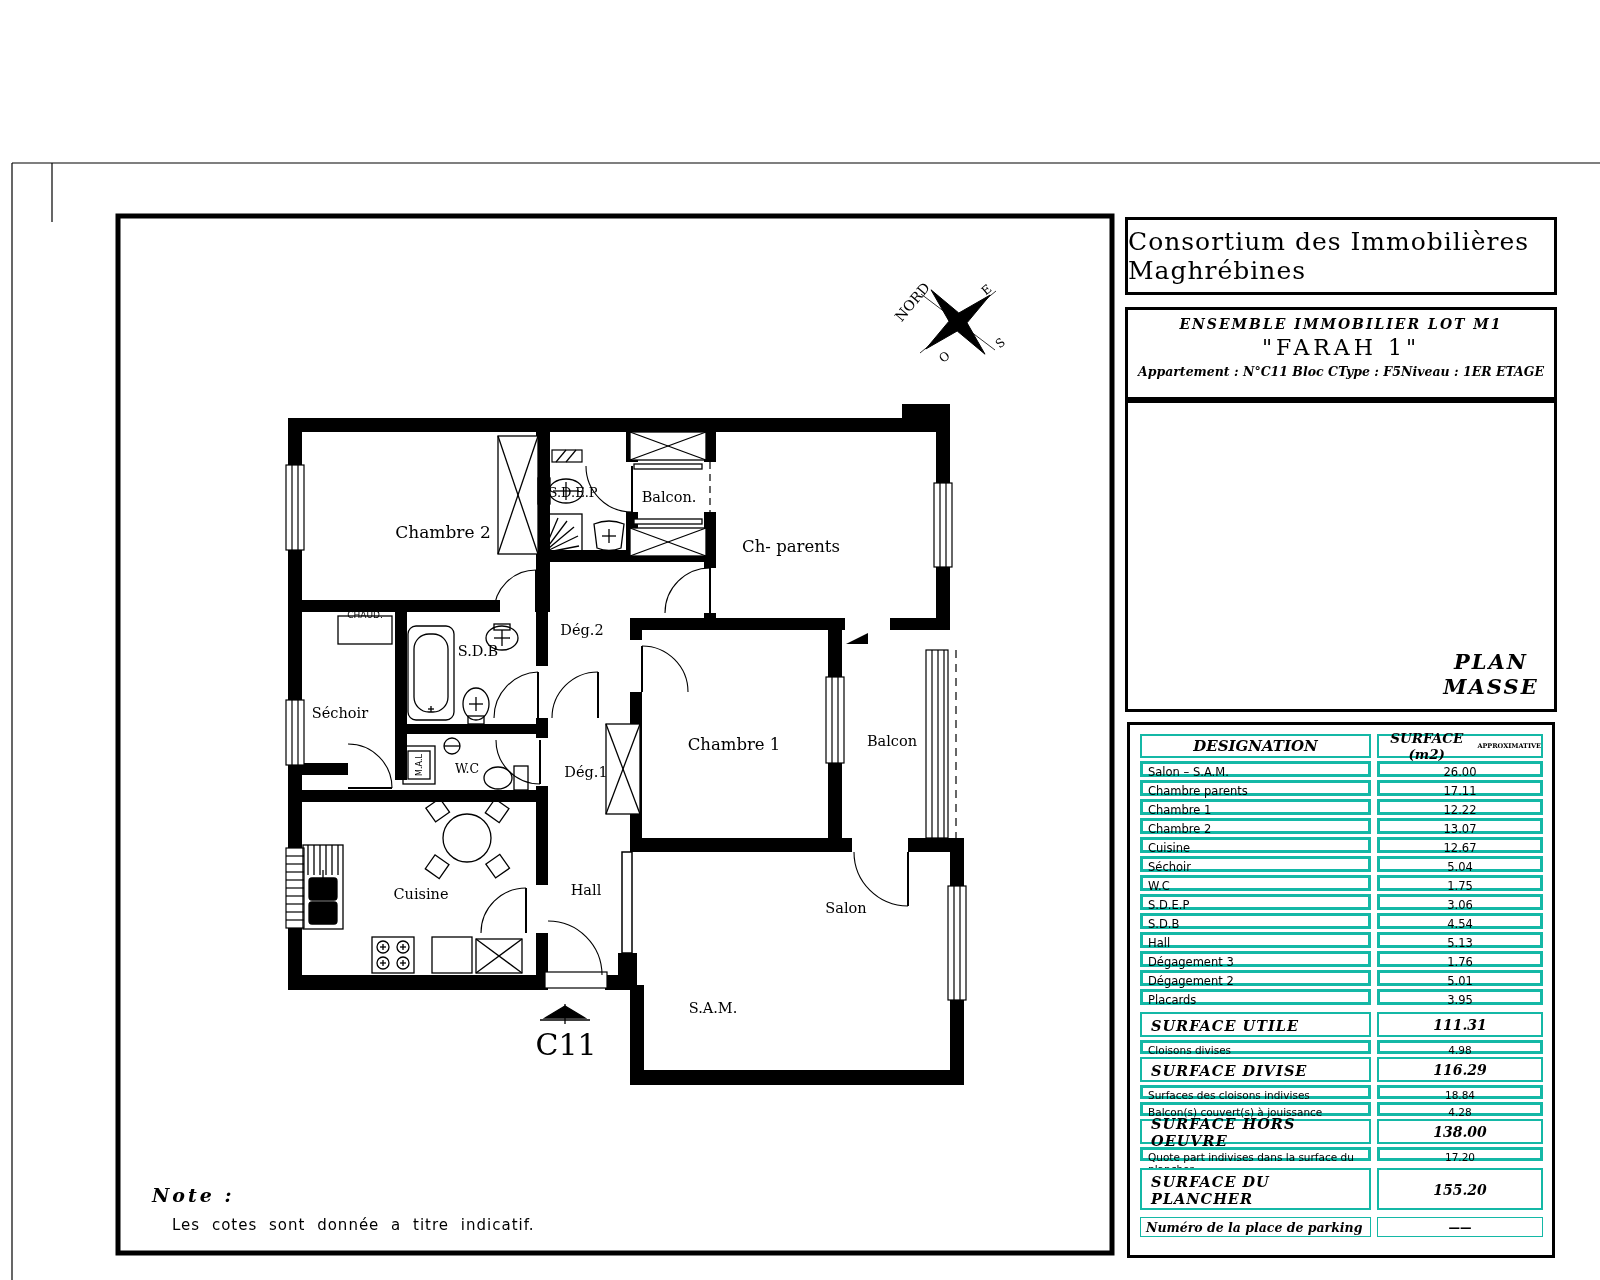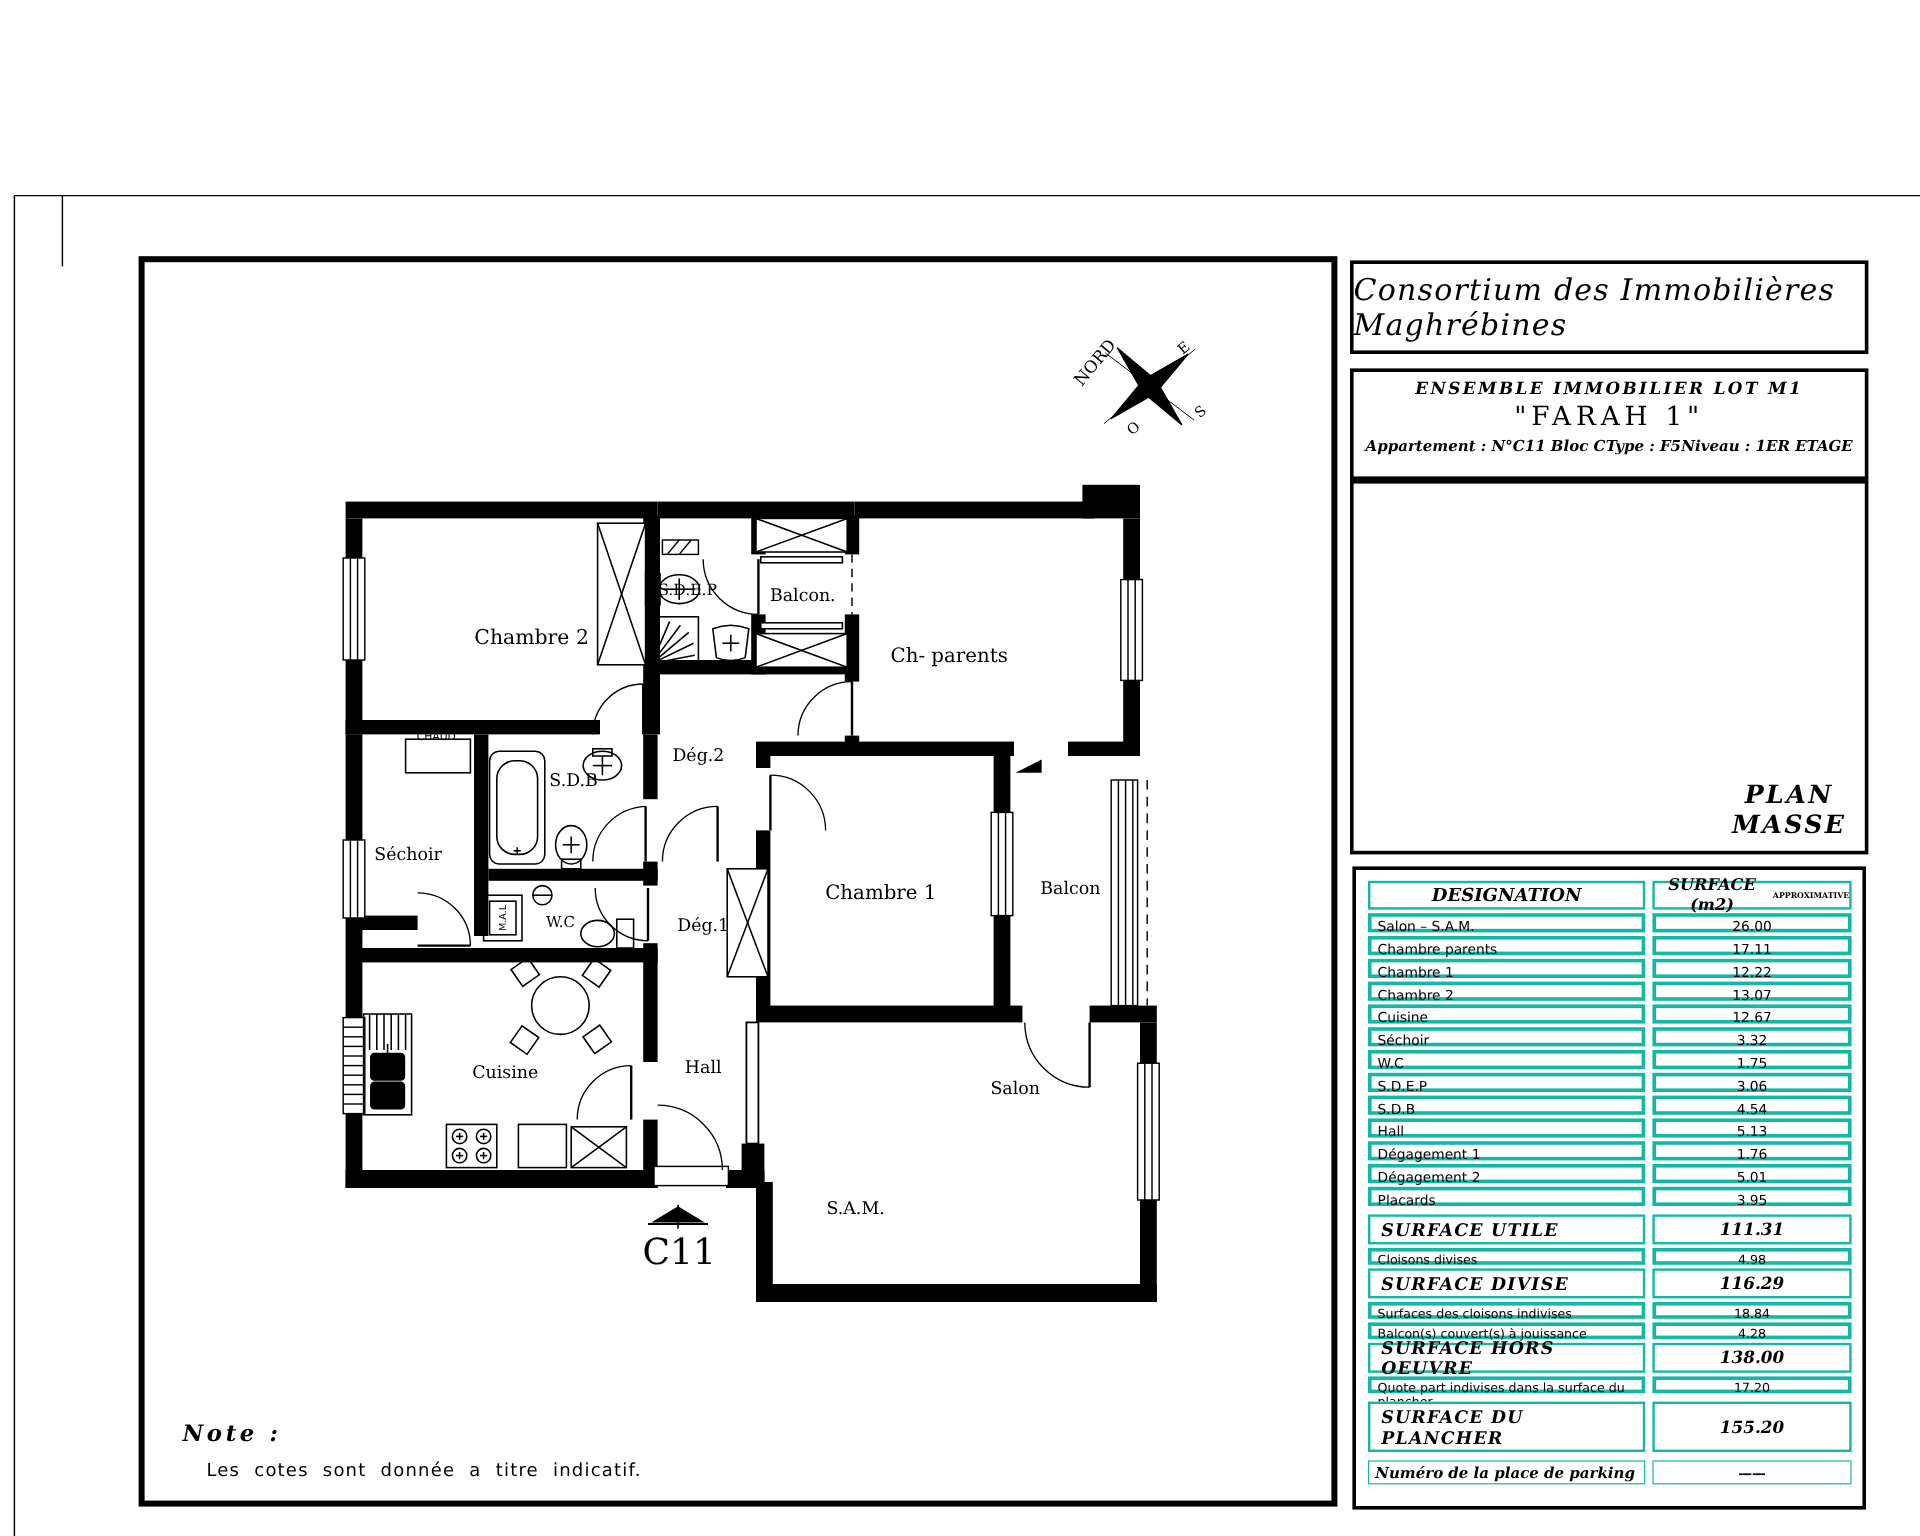--- a/index.html
+++ b/index.html
@@ -5,21 +5,21 @@
   html,body{margin:0;padding:0;background:#fff;}
   .page{position:relative;width:1600px;height:1280px;background:#ffffff;overflow:hidden;
         font-family:"DejaVu Serif",serif;color:#000;}
   svg{position:absolute;left:0;top:0;}
   .lbl{position:absolute;transform:translate(-50%,-50%);white-space:nowrap;
        font-family:"DejaVu Serif",serif;color:#000;}
   .lbl.rot{transform:translate(-50%,-50%) rotate(-90deg);}
   
   .box{position:absolute;border:3px solid #000;background:#fff;box-sizing:border-box;}
   .company{display:flex;align-items:center;justify-content:center;
-           font-style:italic;font-size:25px;letter-spacing:1px;}
+           font-size:25px;letter-spacing:1px;}
   .proj{padding-top:6px;text-align:center;}
   .proj-line1{font-size:14px;font-weight:bold;font-style:italic;letter-spacing:2px;}
   .proj-name{font-size:22px;letter-spacing:4px;margin-top:3px;}
   .proj-meta{display:flex;justify-content:space-between;padding:4px 10px 0 10px;
              font-size:12.5px;font-weight:bold;font-style:italic;}
   .planmasse-title{position:absolute;text-align:center;font-style:italic;font-weight:bold;
                    font-size:21px;line-height:25px;letter-spacing:2px;transform:translate(-50%,-50%);}
   
   .stable{position:absolute;left:1127px;top:722px;width:428px;height:536px;
           border:3px solid #000;box-sizing:border-box;padding:9px 9px 0 10px;background:#fff;}
@@ -490,40 +490,40 @@
     <div class="trow">
         <div class="tcell cl">Chambre 2</div>
         <div class="tcell cv">13.07</div>
       </div>
     <div class="trow">
         <div class="tcell cl">Cuisine</div>
         <div class="tcell cv">12.67</div>
       </div>
     <div class="trow">
         <div class="tcell cl">Séchoir</div>
-        <div class="tcell cv">3.32</div>
+        <div class="tcell cv">5.04</div>
       </div>
     <div class="trow">
         <div class="tcell cl">W.C</div>
         <div class="tcell cv">1.75</div>
       </div>
     <div class="trow">
         <div class="tcell cl">S.D.E.P</div>
         <div class="tcell cv">3.06</div>
       </div>
     <div class="trow">
         <div class="tcell cl">S.D.B</div>
         <div class="tcell cv">4.54</div>
       </div>
     <div class="trow">
         <div class="tcell cl">Hall</div>
         <div class="tcell cv">5.13</div>
       </div>
     <div class="trow">
-        <div class="tcell cl">Dégagement 1</div>
+        <div class="tcell cl">Dégagement 3</div>
         <div class="tcell cv">1.76</div>
       </div>
     <div class="trow">
         <div class="tcell cl">Dégagement 2</div>
         <div class="tcell cv">5.01</div>
       </div>
     <div class="trow">
         <div class="tcell cl">Placards</div>
         <div class="tcell cv">3.95</div>
       </div>

